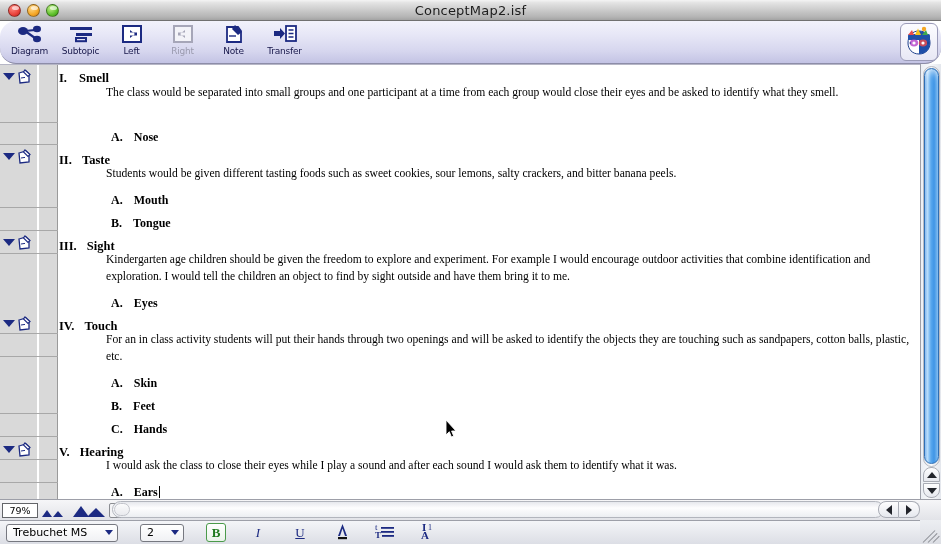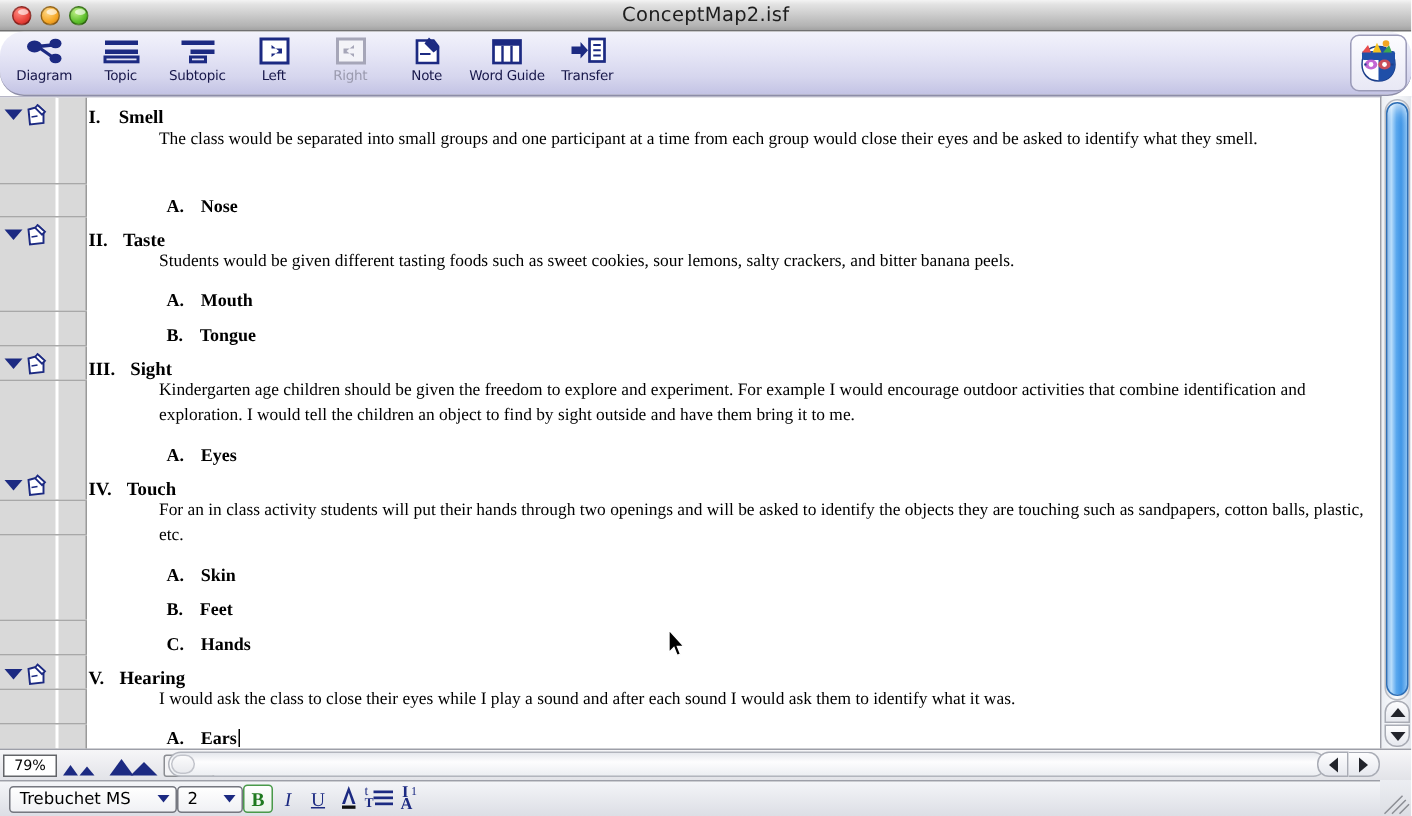--- a/index.html
+++ b/index.html
@@ -260,21 +260,21 @@
     transform-origin: left center;
   }
 
   
   .formatbar {
     position: absolute; left: 0; top: 520px;
     width: 920px; height: 24px;
     background: linear-gradient(to bottom, #f4f5f8, #dcdee5);
     border-top: 1px solid #9d9fa8;
     display: flex; align-items: center;
-    padding-left: 6px; gap: 0;
+    padding-left: 6px; gap: 22px;
   }
   .combo {
     height: 18px;
     border: 1px solid #767880;
     border-radius: 3px;
     background: linear-gradient(to bottom, #ffffff, #f0f1f4);
     display: flex; align-items: center;
     padding: 0 2px 0 6px;
     font-size: 11px; color: #000;
     font-family: "DejaVu Sans", sans-serif;
@@ -324,30 +324,20 @@
             <line x1="9" y1="7" x2="19" y2="6" stroke="#1c2a82" stroke-width="2.2"></line>
             <line x1="9" y1="7" x2="19" y2="14" stroke="#1c2a82" stroke-width="2.2"></line>
             <ellipse cx="7" cy="7" rx="5" ry="4" fill="#1c2a82"></ellipse>
             <ellipse cx="21" cy="5" rx="4" ry="3.2" fill="#1c2a82"></ellipse>
             <ellipse cx="21" cy="15" rx="4" ry="3.2" fill="#1c2a82"></ellipse>
           </svg>
         </span>
         <span class="tb-lab">Diagram</span>
       </div>
 
-      <div class="tb-btn">
-        <span class="tb-ico">
-          <svg width="26" height="20" viewBox="0 0 26 20">
-            <rect x="2" y="3" width="22" height="3" fill="#1c2a82"></rect>
-            <rect x="2" y="9" width="22" height="3" fill="#1c2a82"></rect>
-            <rect x="2" y="14" width="22" height="3.2" fill="none" stroke="#1c2a82" stroke-width="2"></rect>
-          </svg>
-        </span>
-        <span class="tb-lab">Topic</span>
-      </div>
 
       <div class="tb-btn">
         <span class="tb-ico">
           <svg width="26" height="20" viewBox="0 0 26 20">
             <rect x="2" y="3" width="22" height="3" fill="#1c2a82"></rect>
             <rect x="8" y="9" width="16" height="3" fill="#1c2a82"></rect>
             <rect x="8" y="14" width="10" height="3.2" fill="none" stroke="#1c2a82" stroke-width="2"></rect>
           </svg>
         </span>
         <span class="tb-lab">Subtopic</span>
@@ -378,31 +368,20 @@
           <svg width="24" height="21" viewBox="0 0 24 21">
             <path d="M5 3 L16 3 L19 7 L19 18 L5 18 Z" fill="#fff" stroke="#1c2a82" stroke-width="1.8"></path>
             <path d="M13 1 L20 8 L16 11 L10 5 Z" fill="#1c2a82"></path>
             <path d="M7 12 L14 12" stroke="#1c2a82" stroke-width="1.4"></path>
           </svg>
         </span>
         <span class="tb-lab">Note</span>
       </div>
 
 
-      <div class="tb-btn wide">
-        <span class="tb-ico">
-          <svg width="24" height="20" viewBox="0 0 24 20">
-            <rect x="3" y="3" width="18" height="15" fill="#fff" stroke="#1c2a82" stroke-width="1.8"></rect>
-            <rect x="3" y="3" width="18" height="3.5" fill="#1c2a82"></rect>
-            <line x1="9" y1="6.5" x2="9" y2="18" stroke="#1c2a82" stroke-width="1.6"></line>
-            <line x1="15" y1="6.5" x2="15" y2="18" stroke="#1c2a82" stroke-width="1.6"></line>
-          </svg>
-        </span>
-        <span class="tb-lab">Word Guide</span>
-      </div>
 
       <div class="tb-btn">
         <span class="tb-ico">
           <svg width="26" height="20" viewBox="0 0 26 20">
             <path d="M2 7 L8 7 L8 4 L13 9.5 L8 15 L8 12 L2 12 Z" fill="#1c2a82"></path>
             <rect x="14" y="2" width="10" height="15" fill="#fff" stroke="#1c2a82" stroke-width="1.8"></rect>
             <path d="M16.5 6 L21.5 6 M16.5 9.5 L21.5 9.5 M16.5 13 L21.5 13" stroke="#1c2a82" stroke-width="1.3"></path>
           </svg>
         </span>
         <span class="tb-lab">Transfer</span>

